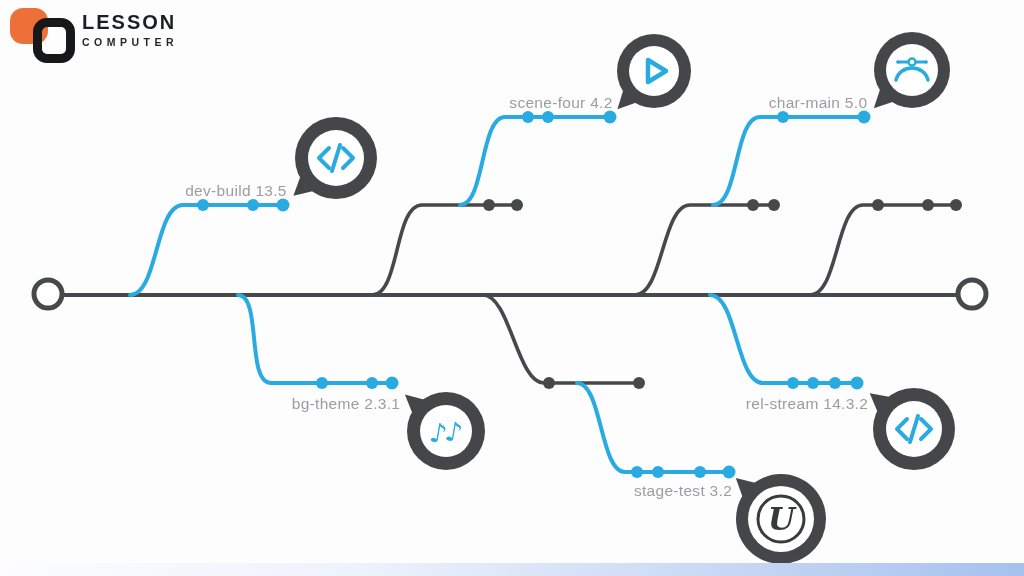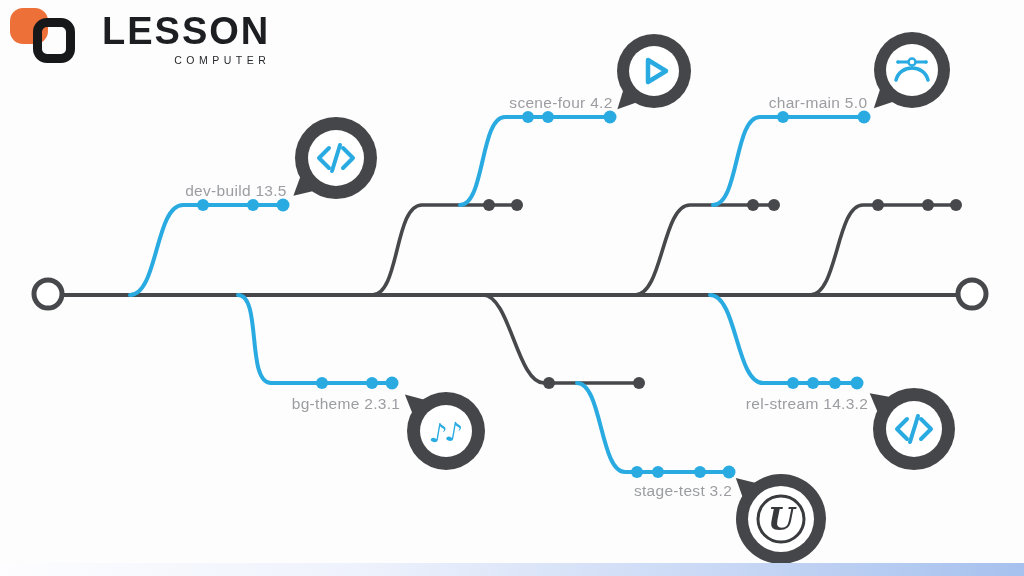--- a/index.html
+++ b/index.html
@@ -14,24 +14,24 @@
   .logo-orange{
     position:absolute;left:2px;top:2px;width:38px;height:36px;
     background:#ed7038;border-radius:13px;
   }
   .logo-ring{
     position:absolute;left:25px;top:12px;width:24px;height:27px;
     border:9px solid #17181a;border-radius:14px;background:transparent;
   }
   .logo-text{display:flex;flex-direction:column;margin-left:4px;margin-top:6px;}
   .logo-title{
-    font-size:38px;font-weight:700;letter-spacing:2px;color:#1c1e21;line-height:1;margin-left:20px;
+    font-size:20px;font-weight:700;letter-spacing:2px;color:#1c1e21;line-height:1;
   }
   .logo-subtitle{
-    font-size:10.5px;font-weight:400;letter-spacing:4.5px;color:#26282b;
+    font-size:10.5px;font-weight:700;letter-spacing:4.5px;color:#26282b;
     margin-top:4px;text-align:right;
   }
   
   .footer-bar{
     position:absolute;left:0;bottom:0;width:100%;height:13px;
     background:linear-gradient(90deg,#fdfdff 0%,#eef2fc 35%,#c9d8f5 70%,#a6c1ee 100%);
   }
   
   svg{position:absolute;left:0;top:0;}
   .branch-label{

